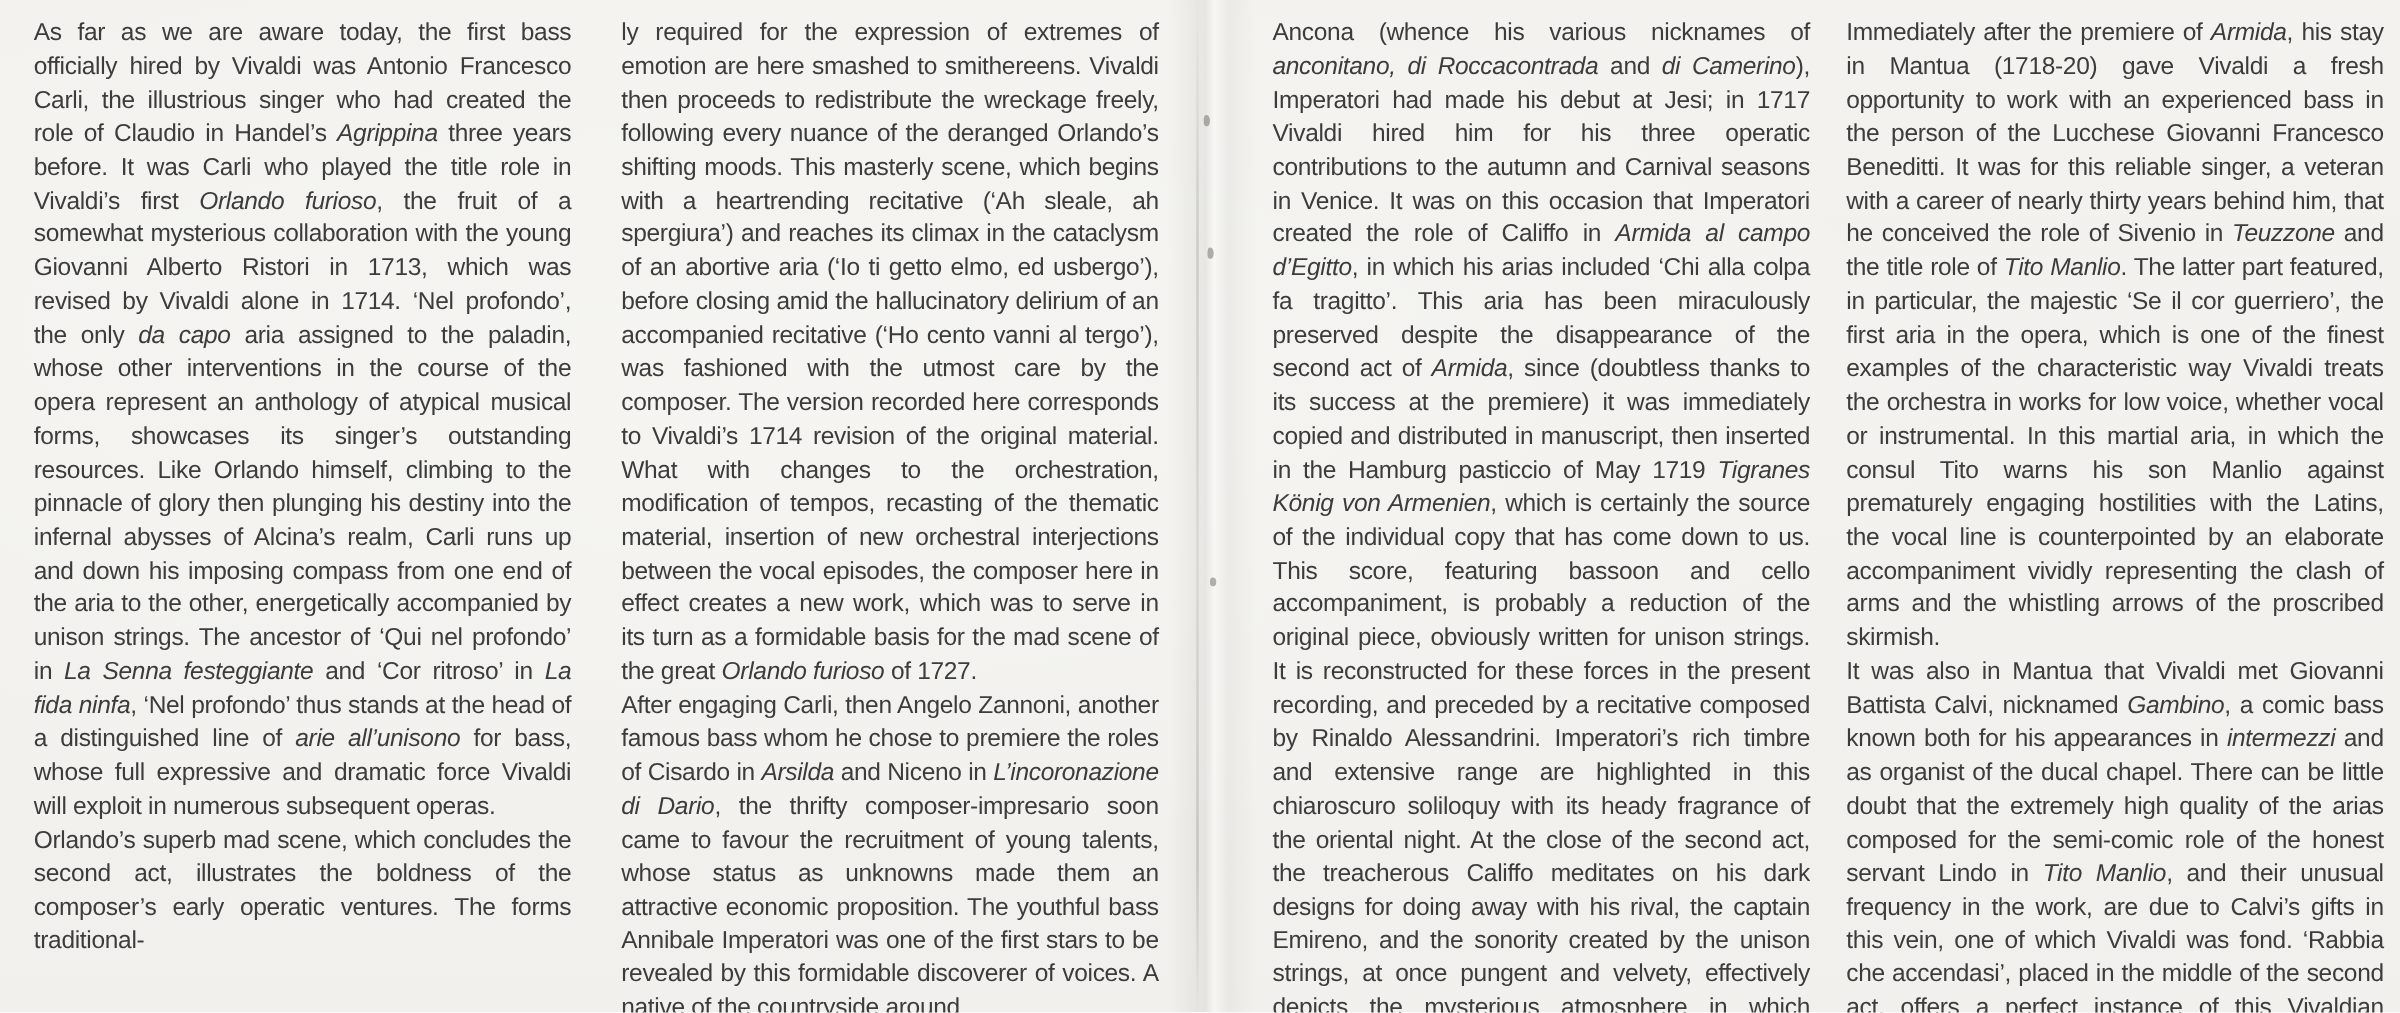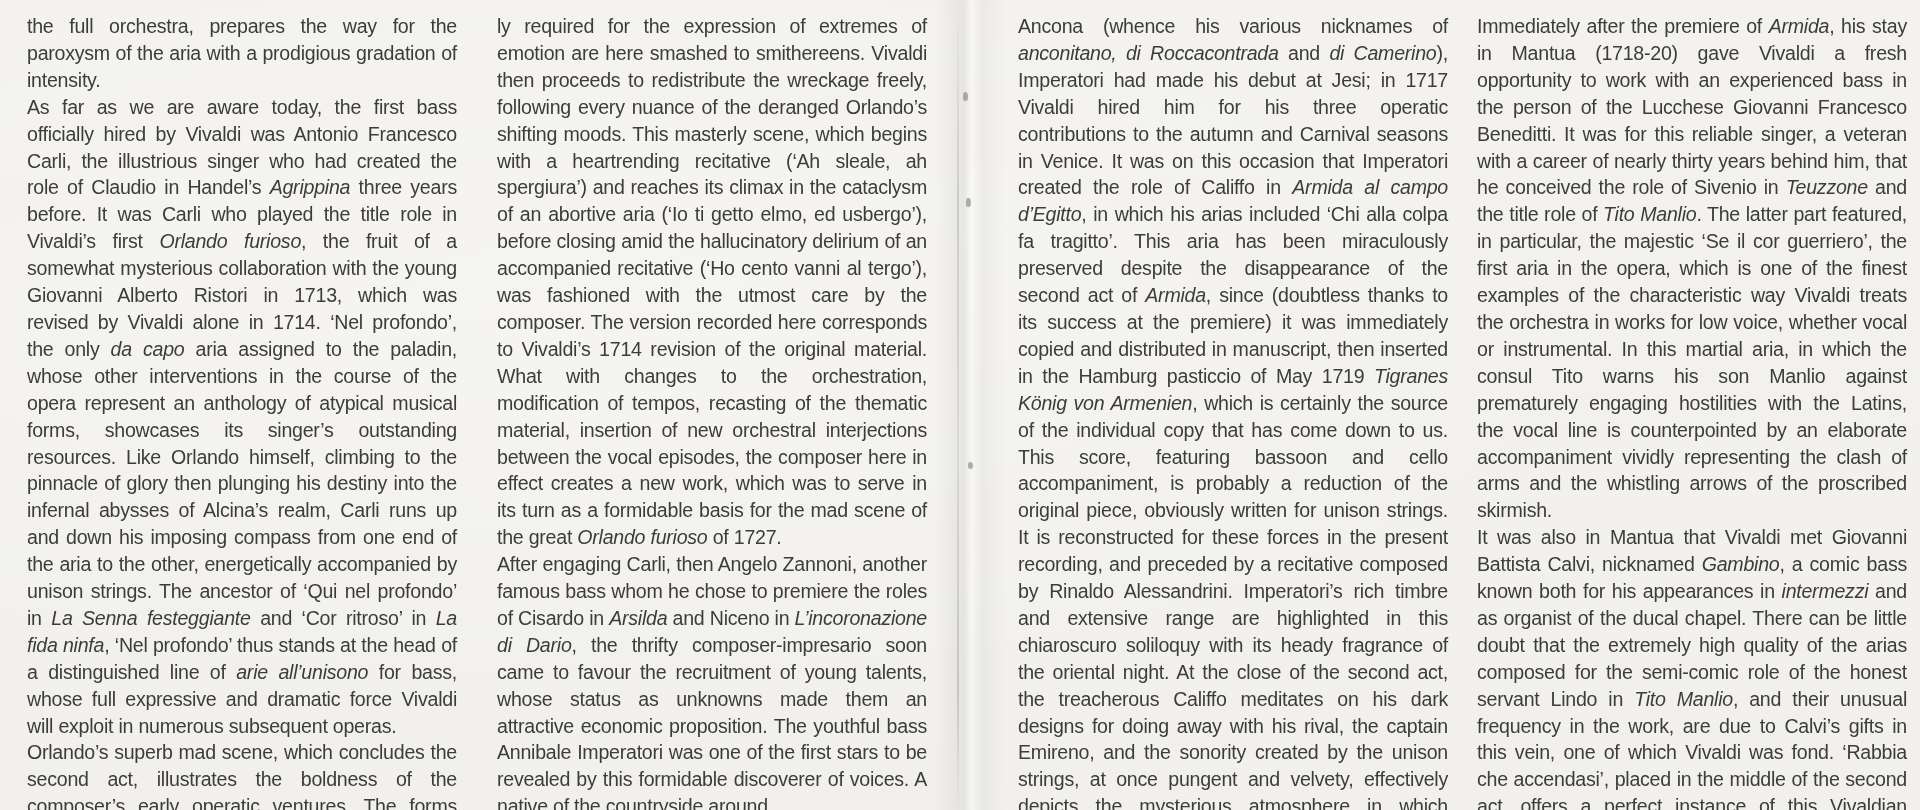--- a/index.html
+++ b/index.html
@@ -81,21 +81,20 @@
 
 <div class="sheet">
   <div class="gutter"></div>
   <div class="fold-line"></div>
 
   <div class="speck" style="left:963px; top:92px;"></div>
   <div class="speck" style="left:966px; top:198px;"></div>
   <div class="speck" style="left:968px; top:462px; height:7px;"></div>
 
   <div class="column" id="col-1">
-      <p><span>the full orchestra, prepares the way for the paroxysm of the aria with a prodigious gradation of intensity.</span></p>
       <p><span>As far as we are aware today, the first bass officially hired by Vivaldi was Antonio Francesco Carli, the illustrious singer who had created the role of Claudio in Handel’s </span><i>Agrippina</i><span> three years before. It was Carli who played the title role in Vivaldi’s first </span><i>Orlando furioso</i><span>, the fruit of a somewhat mysterious collaboration with the young Giovanni Alberto Ristori in 1713, which was revised by Vivaldi alone in 1714. ‘Nel profondo’, the only </span><i>da capo</i><span> aria assigned to the paladin, whose other interventions in the course of the opera represent an anthology of atypical musical forms, showcases its singer’s outstanding resources. Like Orlando himself, climbing to the pinnacle of glory then plunging his destiny into the infernal abysses of Alcina’s realm, Carli runs up and down his imposing compass from one end of the aria to the other, energetically accompanied by unison strings. The ancestor of ‘Qui nel profondo’ in </span><i>La Senna festeggiante</i><span> and ‘Cor ritroso’ in </span><i>La fida ninfa</i><span>, ‘Nel profondo’ thus stands at the head of a distinguished line of </span><i>arie all’unisono</i><span> for bass, whose full expressive and dramatic force Vivaldi will exploit in numerous subsequent operas.</span></p>
       <p><span>Orlando’s superb mad scene, which concludes the second act, illustrates the boldness of the composer’s early operatic ventures. The forms traditional-</span></p>
     </div>
   <div class="column" id="col-2">
       <p><span>ly required for the expression of extremes of emotion are here smashed to smithereens. Vivaldi then proceeds to redistribute the wreckage freely, following every nuance of the deranged Orlando’s shifting moods. This masterly scene, which begins with a heartrending recitative (‘Ah sleale, ah spergiura’) and reaches its climax in the cataclysm of an abortive aria (‘Io ti getto elmo, ed usbergo’), before closing amid the hallucinatory delirium of an accompanied recitative (‘Ho cento vanni al tergo’), was fashioned with the utmost care by the composer. The version recorded here corresponds to Vivaldi’s 1714 revision of the original material. What with changes to the orchestration, modification of tempos, recasting of the thematic material, insertion of new orchestral interjections between the vocal episodes, the composer here in effect creates a new work, which was to serve in its turn as a formidable basis for the mad scene of the great </span><i>Orlando furioso</i><span> of 1727.</span></p>
       <p><span>After engaging Carli, then Angelo Zannoni, another famous bass whom he chose to premiere the roles of Cisardo in </span><i>Arsilda</i><span> and Niceno in </span><i>L’incoronazione di Dario</i><span>, the thrifty composer-impresario soon came to favour the recruitment of young talents, whose status as unknowns made them an attractive economic proposition. The youthful bass Annibale Imperatori was one of the first stars to be revealed by this formidable discoverer of voices. A native of the countryside around</span></p>
     </div>
   <div class="column" id="col-3">
       <p><span>Ancona (whence his various nicknames of </span><i>anconitano, di Roccacontrada</i><span> and </span><i>di Camerino</i><span>), Imperatori had made his debut at Jesi; in 1717 Vivaldi hired him for his three operatic contributions to the autumn and Carnival seasons in Venice. It was on this occasion that Imperatori created the role of Califfo in </span><i>Armida al campo d’Egitto</i><span>, in which his arias included ‘Chi alla colpa fa tragitto’. This aria has been miraculously preserved despite the disappearance of the second act of </span><i>Armida</i><span>, since (doubtless thanks to its success at the premiere) it was immediately copied and distributed in manuscript, then inserted in the Hamburg pasticcio of May 1719 </span><i>Tigranes König von Armenien</i><span>, which is certainly the source of the individual copy that has come down to us. This score, featuring bassoon and cello accompaniment, is probably a reduction of the original piece, obviously written for unison strings. It is reconstructed for these forces in the present recording, and preceded by a recitative composed by Rinaldo Alessandrini. Imperatori’s rich timbre and extensive range are highlighted in this chiaroscuro soliloquy with its heady fragrance of the oriental night. At the close of the second act, the treacherous Califfo meditates on his dark designs for doing away with his rival, the captain Emireno, and the sonority created by the unison strings, at once pungent and velvety, effectively depicts the mysterious atmosphere in which Armida’s shifty suitor lurks.</span></p>
     </div>

